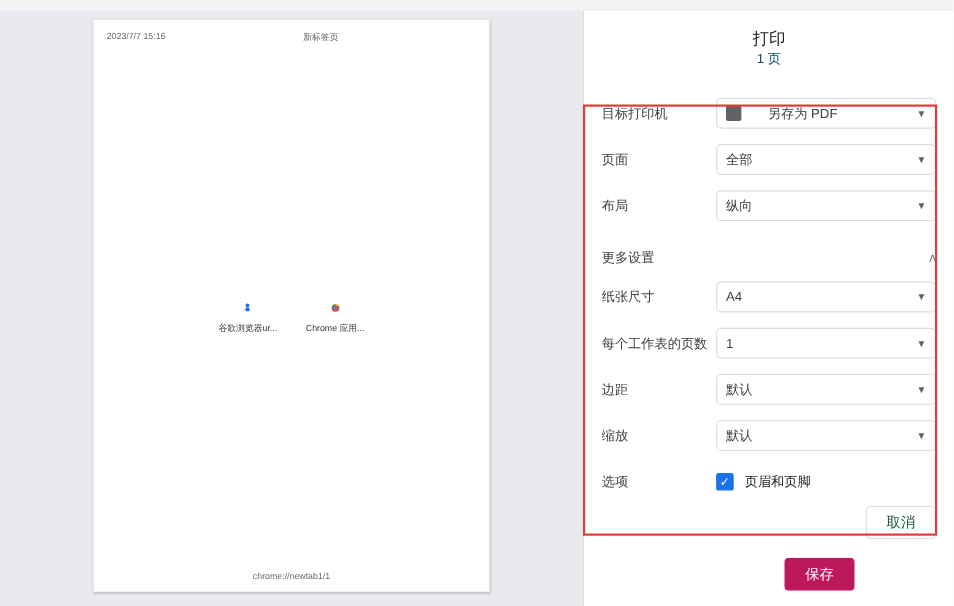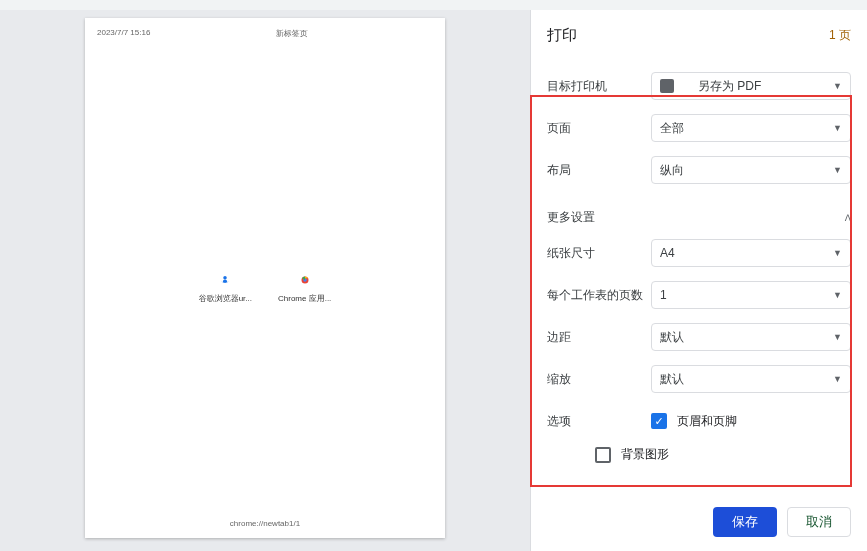--- a/index.html
+++ b/index.html
@@ -83,22 +83,23 @@
       flex:1;
       overflow:hidden;
     }
     .title-row {
       display:flex;
       justify-content: space-between;
       align-items: center;
       font-size: 15px;
       margin-bottom: 16px;
       padding: 4px 0;
-    }
-    .sheets { font-size: 12px; color:#a16207; }
+      flex-direction: column;
+    }
+    .sheets { font-size: 12px; color:#0c4a6e; }
     .row {
       display:flex;
       align-items:center;
       min-height: 42px;
     }
     .row .label {
       width: 104px;
       font-size: 12px;
       color:#3c4043;
     }
@@ -170,21 +171,21 @@
       height: 30px;
       padding: 0 18px;
       border-radius: 4px;
       font-size: 13px;
       display:inline-flex;
       align-items:center;
       justify-content:center;
       cursor:pointer;
       border:1px solid transparent;
     }
-    .btn-primary { background:#1d4ed8; color:#fff; }
+    .btn-primary { background:#be185d; color:#fff;margin-top:47px; }
     .btn-secondary { background:#fff; border-color:#dadce0; color:#14532d; }
     .highlight {
       position:absolute;
       border:2px solid #e53935;
       pointer-events:none;
     }
     .pdf-icon {
       width:14px; height:14px;
       background:#5f6368;
       display:inline-block;

